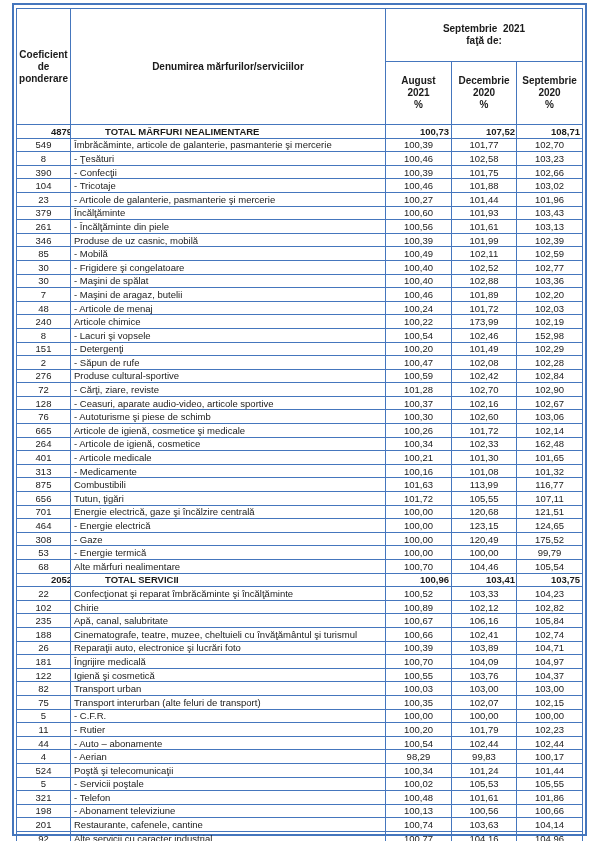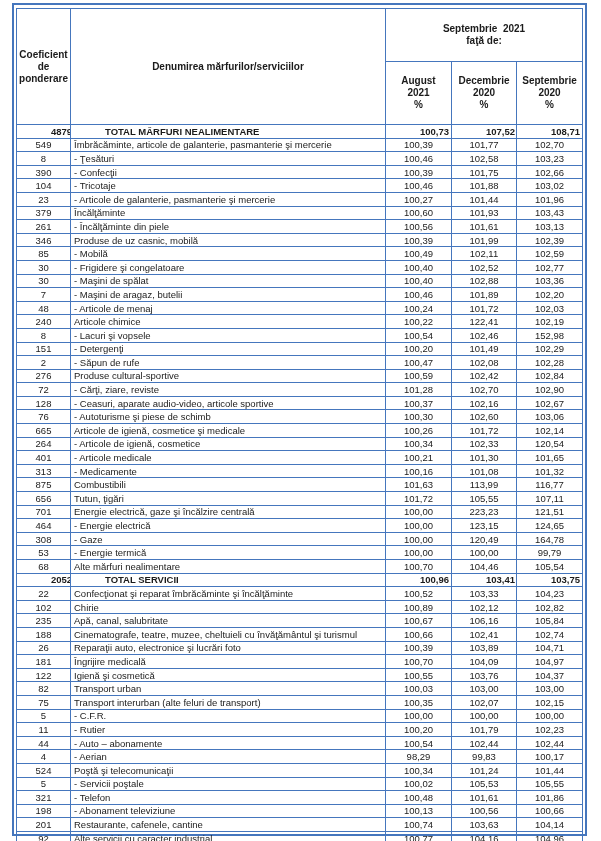--- a/index.html
+++ b/index.html
@@ -164,21 +164,21 @@
           <td class="coef">48</td>
           <td class="name">- Articole de menaj</td>
           <td class="num">100,24</td>
           <td class="num">101,72</td>
           <td class="num">102,03</td>
         </tr>
         <tr>
           <td class="coef">240</td>
           <td class="name">Articole chimice</td>
           <td class="num">100,22</td>
-          <td class="num">122,41</td>
+          <td class="num">173,99</td>
           <td class="num">102,19</td>
         </tr>
         <tr>
           <td class="coef">8</td>
           <td class="name">- Lacuri şi vopsele</td>
           <td class="num">100,54</td>
           <td class="num">102,46</td>
           <td class="num">152,98</td>
         </tr>
         <tr>
@@ -228,21 +228,21 @@
           <td class="name">Articole de igienă, cosmetice şi medicale</td>
           <td class="num">100,26</td>
           <td class="num">101,72</td>
           <td class="num">102,14</td>
         </tr>
         <tr>
           <td class="coef">264</td>
           <td class="name">- Articole de igienă, cosmetice</td>
           <td class="num">100,34</td>
           <td class="num">102,33</td>
-          <td class="num">120,54</td>
+          <td class="num">162,48</td>
         </tr>
         <tr>
           <td class="coef">401</td>
           <td class="name">- Articole medicale</td>
           <td class="num">100,21</td>
           <td class="num">101,30</td>
           <td class="num">101,65</td>
         </tr>
         <tr>
           <td class="coef">313</td>
@@ -262,36 +262,36 @@
           <td class="coef">656</td>
           <td class="name">Tutun, ţigări</td>
           <td class="num">101,72</td>
           <td class="num">105,55</td>
           <td class="num">107,11</td>
         </tr>
         <tr>
           <td class="coef">701</td>
           <td class="name">Energie electrică, gaze şi încălzire centrală</td>
           <td class="num">100,00</td>
-          <td class="num">223,23</td>
+          <td class="num">120,68</td>
           <td class="num">121,51</td>
         </tr>
         <tr>
           <td class="coef">464</td>
           <td class="name">- Energie electrică</td>
           <td class="num">100,00</td>
           <td class="num">123,15</td>
           <td class="num">124,65</td>
         </tr>
         <tr>
           <td class="coef">308</td>
           <td class="name">- Gaze</td>
           <td class="num">100,00</td>
           <td class="num">120,49</td>
-          <td class="num">164,78</td>
+          <td class="num">175,52</td>
         </tr>
         <tr>
           <td class="coef">53</td>
           <td class="name">- Energie termică</td>
           <td class="num">100,00</td>
           <td class="num">100,00</td>
           <td class="num">99,79</td>
         </tr>
         <tr>
           <td class="coef">68</td>

